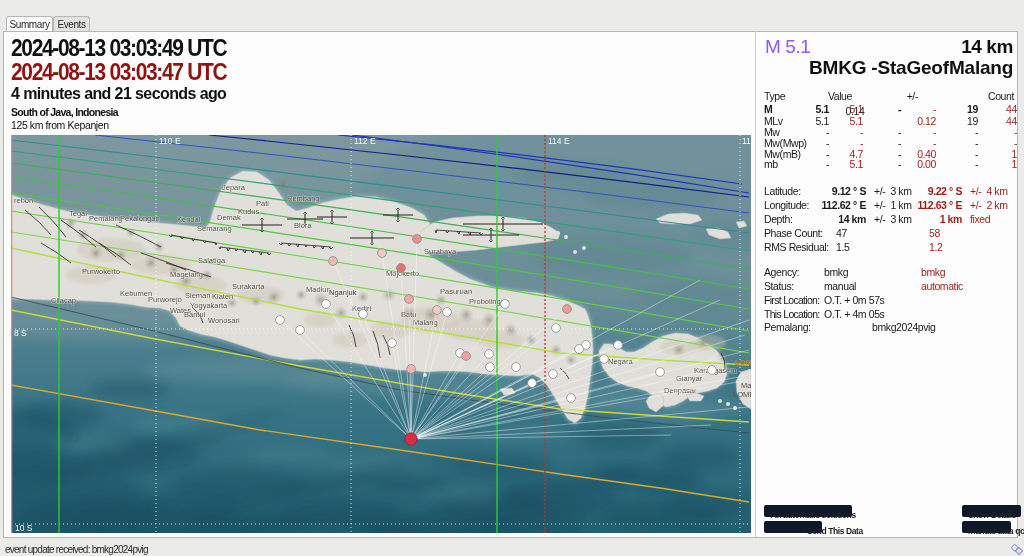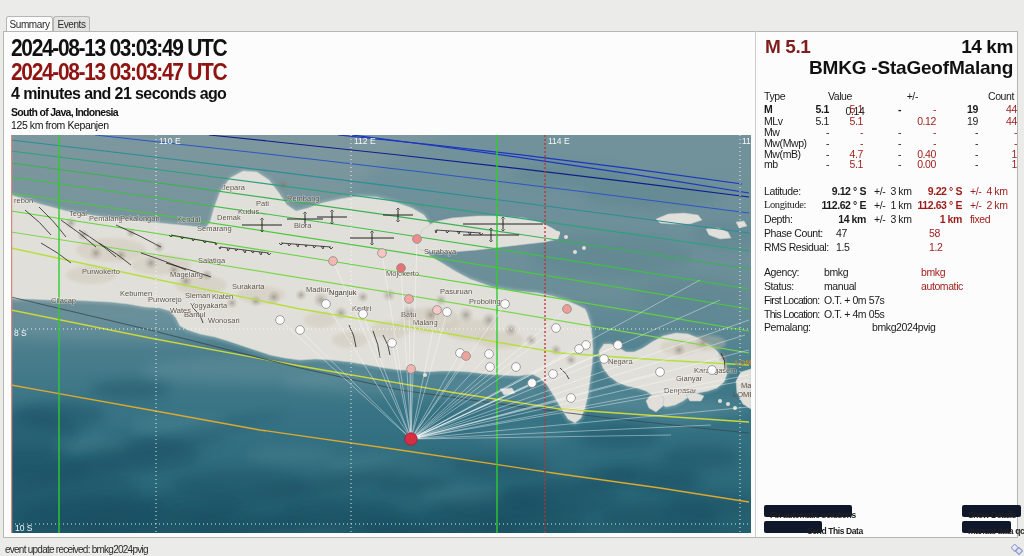--- a/index.html
+++ b/index.html
@@ -21,21 +21,21 @@
 #t1 { position:absolute; left:11px; top:34px; font-size:21px; font-weight:bold; color:#111;
   letter-spacing:-1.35px; transform:scaleY(1.18); transform-origin:0 0; }
 #t2 { position:absolute; left:11px; top:58px; font-size:21px; font-weight:bold; color:#8f1310;
   letter-spacing:-1.35px; transform:scaleY(1.18); transform-origin:0 0; }
 #t3 { position:absolute; left:11px; top:85px; font-size:16px; font-weight:bold; color:#111;
   letter-spacing:-0.6px; }
 #t4 { position:absolute; left:11px; top:106px; font-size:10.5px; font-weight:bold; color:#111; letter-spacing:-0.7px;}
 #t5 { position:absolute; left:11px; top:119px; font-size:10.5px; color:#111; letter-spacing:-0.4px;}
 #map { position:absolute; left:11px; top:135px; }
 #vsep { position:absolute; left:755px; top:31px; width:1px; height:506px; background:#cccccc; }
-#mt1 { position:absolute; left:765px; top:36px; font-size:19px; font-weight:bold; color:#7f1d1d; letter-spacing:-0.4px;}
+#mt1 { position:absolute; left:765px; top:36px; font-size:19px; font-weight:normal; color:#8b5cf6; letter-spacing:-0.4px;}
 #mt2 { position:absolute; right:11px; top:36px; font-size:19px; font-weight:bold; color:#111; letter-spacing:-0.4px;}
 #mt3 { position:absolute; left:809px; top:57px; font-size:19px; font-weight:bold; color:#111; letter-spacing:-0.2px;}
 .btn { position:absolute; height:11px; background:#fbfbfb; border:6px solid #0f172a; border-radius:2px;
   font-size:8.5px; font-weight:bold; color:#222; text-align:center; line-height:9px; letter-spacing:-0.4px; white-space:nowrap; }
 #statusbar { position:absolute; left:0; top:540px; width:1024px; height:16px; background:#ebebe9;
   font-size:10px; letter-spacing:-0.75px; color:#2b2b2b; }
 svg text { font-family:"Liberation Sans",sans-serif; }
 </style></head>
 <body>
 <div id="menubar">
@@ -465,21 +465,21 @@
 <div class="t r" style="left:743px;width:120px;text-align:right;top:158px;">5.1</div>
 <div class="t " style="left:781px;width:120px;text-align:right;top:158px;">-</div>
 <div class="t r" style="left:816px;width:120px;text-align:right;top:158px;">0.00</div>
 <div class="t " style="left:858px;width:120px;text-align:right;top:158px;">-</div>
 <div class="t r" style="left:897px;width:120px;text-align:right;top:158px;">1</div>
 <div class="t " style="left:764px;top:185px;">Latitude:</div>
 <div class="t b" style="left:746px;width:120px;text-align:right;top:185px;">9.12 ° S</div>
 <div class="t " style="left:874px;top:185px;">+/-&nbsp; 3 km</div>
 <div class="t r b" style="left:842px;width:120px;text-align:right;top:185px;">9.22 ° S</div>
 <div class="t r" style="left:970px;top:185px;">+/-&nbsp; 4 km</div>
-<div class="t " style="left:764px;top:199px;font-family:Liberation Serif, serif;">Longitude:</div>
+<div class="t " style="left:764px;top:199px;">Longitude:</div>
 <div class="t b" style="left:746px;width:120px;text-align:right;top:199px;">112.62 ° E</div>
 <div class="t " style="left:874px;top:199px;">+/-&nbsp; 1 km</div>
 <div class="t r b" style="left:842px;width:120px;text-align:right;top:199px;">112.63 ° E</div>
 <div class="t r" style="left:970px;top:199px;">+/-&nbsp; 2 km</div>
 <div class="t " style="left:764px;top:213px;">Depth:</div>
 <div class="t b" style="left:746px;width:120px;text-align:right;top:213px;">14 km</div>
 <div class="t " style="left:874px;top:213px;">+/-&nbsp; 3 km</div>
 <div class="t r b" style="left:842px;width:120px;text-align:right;top:213px;">1 km</div>
 <div class="t r" style="left:970px;top:213px;">fixed</div>
 <div class="t " style="left:764px;top:227px;">Phase Count:</div>

